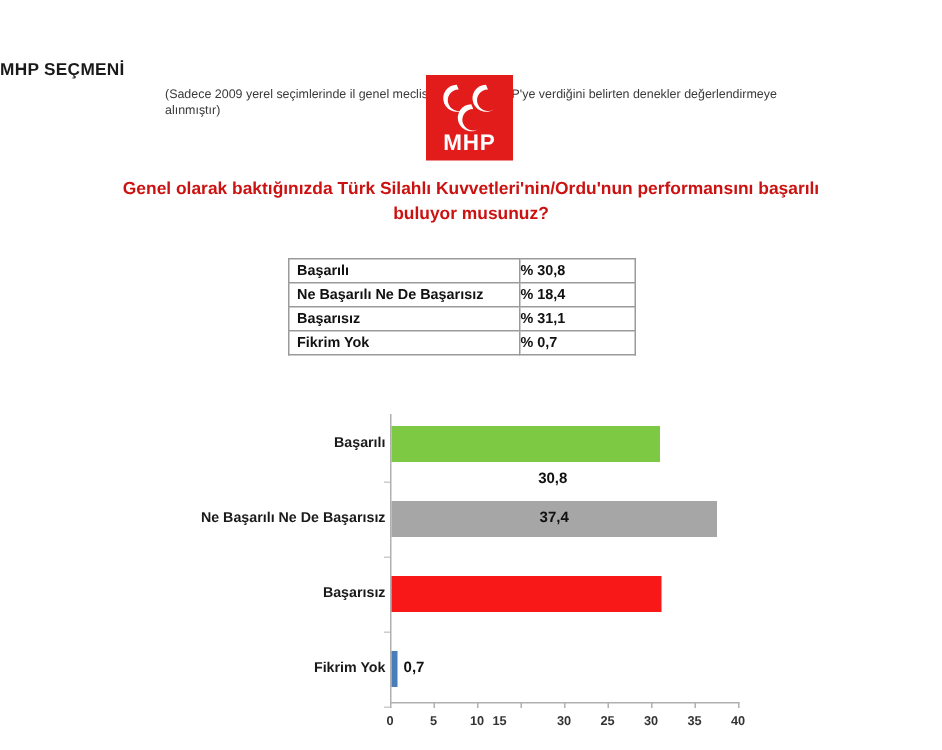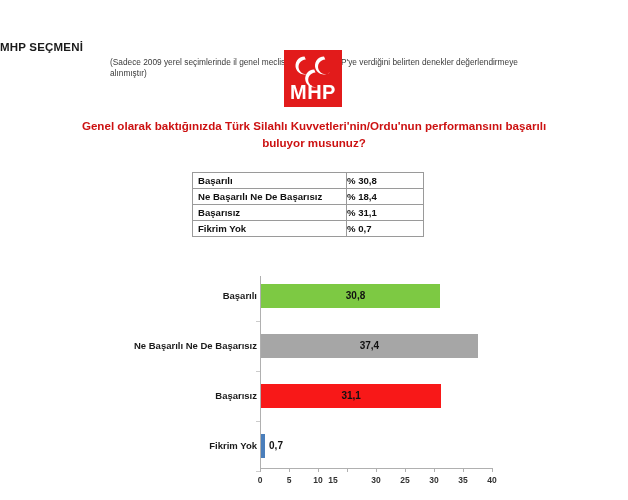--- a/index.html
+++ b/index.html
@@ -54,21 +54,21 @@
     left: 0; top: 4px;
     width: 58px; height: 34px;
   }
   #mhp-logo .logo-text {
     position: absolute;
     left: 0;
     bottom: 3px;
     width: 58px;
     text-align: center;
     color: #ffffff;
-    font-size: 20px;
+    font-size: 15px;
     font-weight: bold;
     letter-spacing: 0.5px;
     font-family: "Liberation Sans", sans-serif;
   }
 
   
   #question-text {
     position: absolute;
     left: 64px;
     top: 117px;
@@ -248,33 +248,32 @@
       <div class="tick-mark" style="left: 463px;"></div>
       <div class="tick-label" style="left: 451px;">35</div>
       <div class="tick-mark" style="left: 492px;"></div>
       <div class="tick-label" style="left: 480px;">40</div>
     </div>
   <div id="bars">
       <div class="tick-mark-left" style="top: 49px;"></div>
       <div class="bar-row" style="top: 12px; width: 628px;">
         <div class="bar-label" style="right: 371px;">Başarılı</div>
         <div class="bar-rect" style="width: 178.64px; background: rgb(125, 201, 67);"></div>
-        <div class="bar-value inside" style="left: 261px; width: 189px;">30,8</div>
+        <div class="bar-value inside" style="left: 274px; width: 189px; margin-top: 24px;">30,8</div>
       </div>
       <div class="tick-mark-left" style="top: 99px;"></div>
       <div class="bar-row" style="top: 62px; width: 628px;">
         <div class="bar-label" style="right: 371px;">Ne Başarılı Ne De Başarısız</div>
         <div class="bar-rect" style="width: 216.92px; background: rgb(166, 166, 166);"></div>
         <div class="bar-value inside" style="left: 261px; width: 216.92px;">37,4</div>
       </div>
       <div class="tick-mark-left" style="top: 149px;"></div>
       <div class="bar-row" style="top: 112px; width: 628px;">
         <div class="bar-label" style="right: 371px;">Başarısız</div>
         <div class="bar-rect" style="width: 180.38px; background: rgb(248, 24, 24);"></div>
-        <div class="bar-value inside" style="left: 261px; width: 180.38px;">31,1</div>
       </div>
       <div class="tick-mark-left" style="top: 199px;"></div>
       <div class="bar-row" style="top: 162px; width: 628px;">
         <div class="bar-label" style="right: 371px;">Fikrim Yok</div>
         <div class="bar-rect" style="width: 4.06px; background: rgb(74, 126, 187);"></div>
         <div class="bar-value" style="left: 269.06px;">0,7</div>
       </div>
     </div>
 </div>
 

